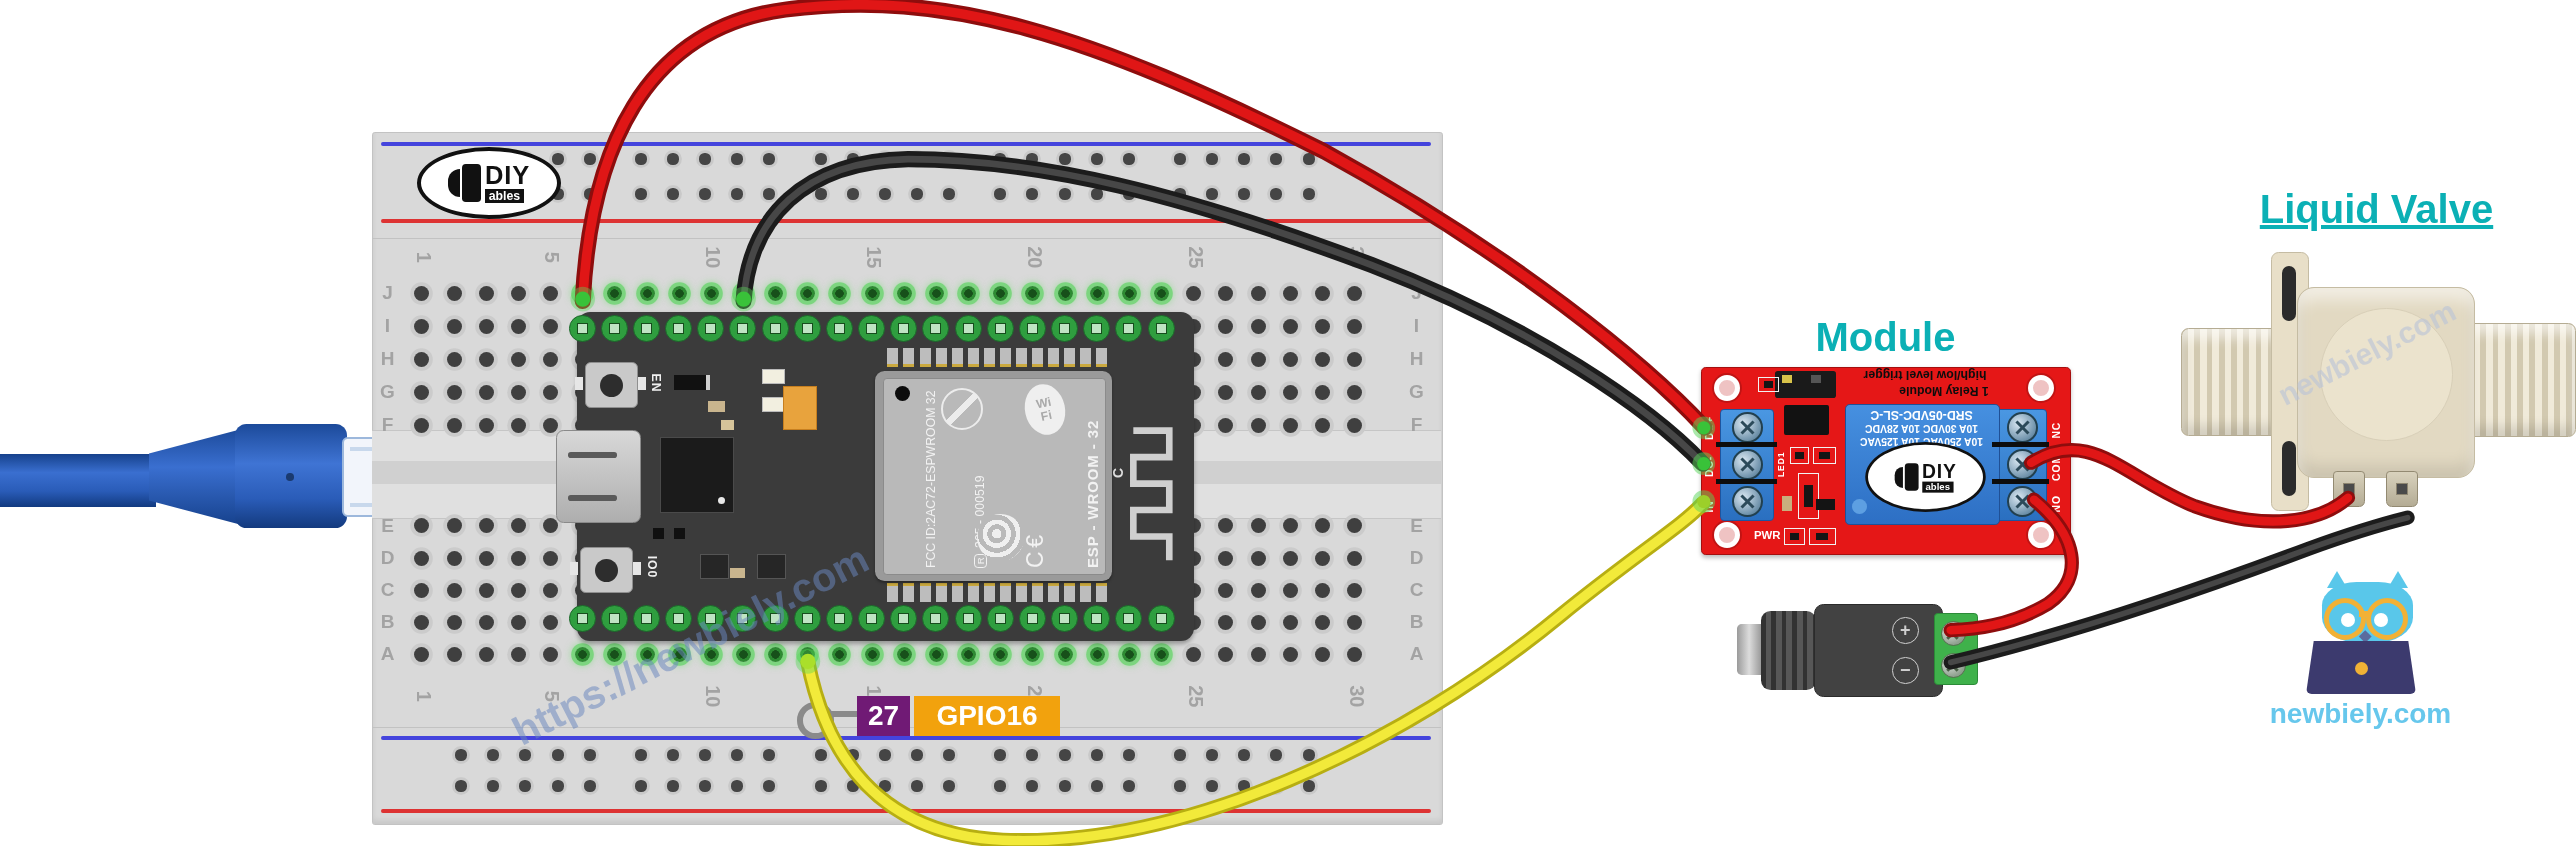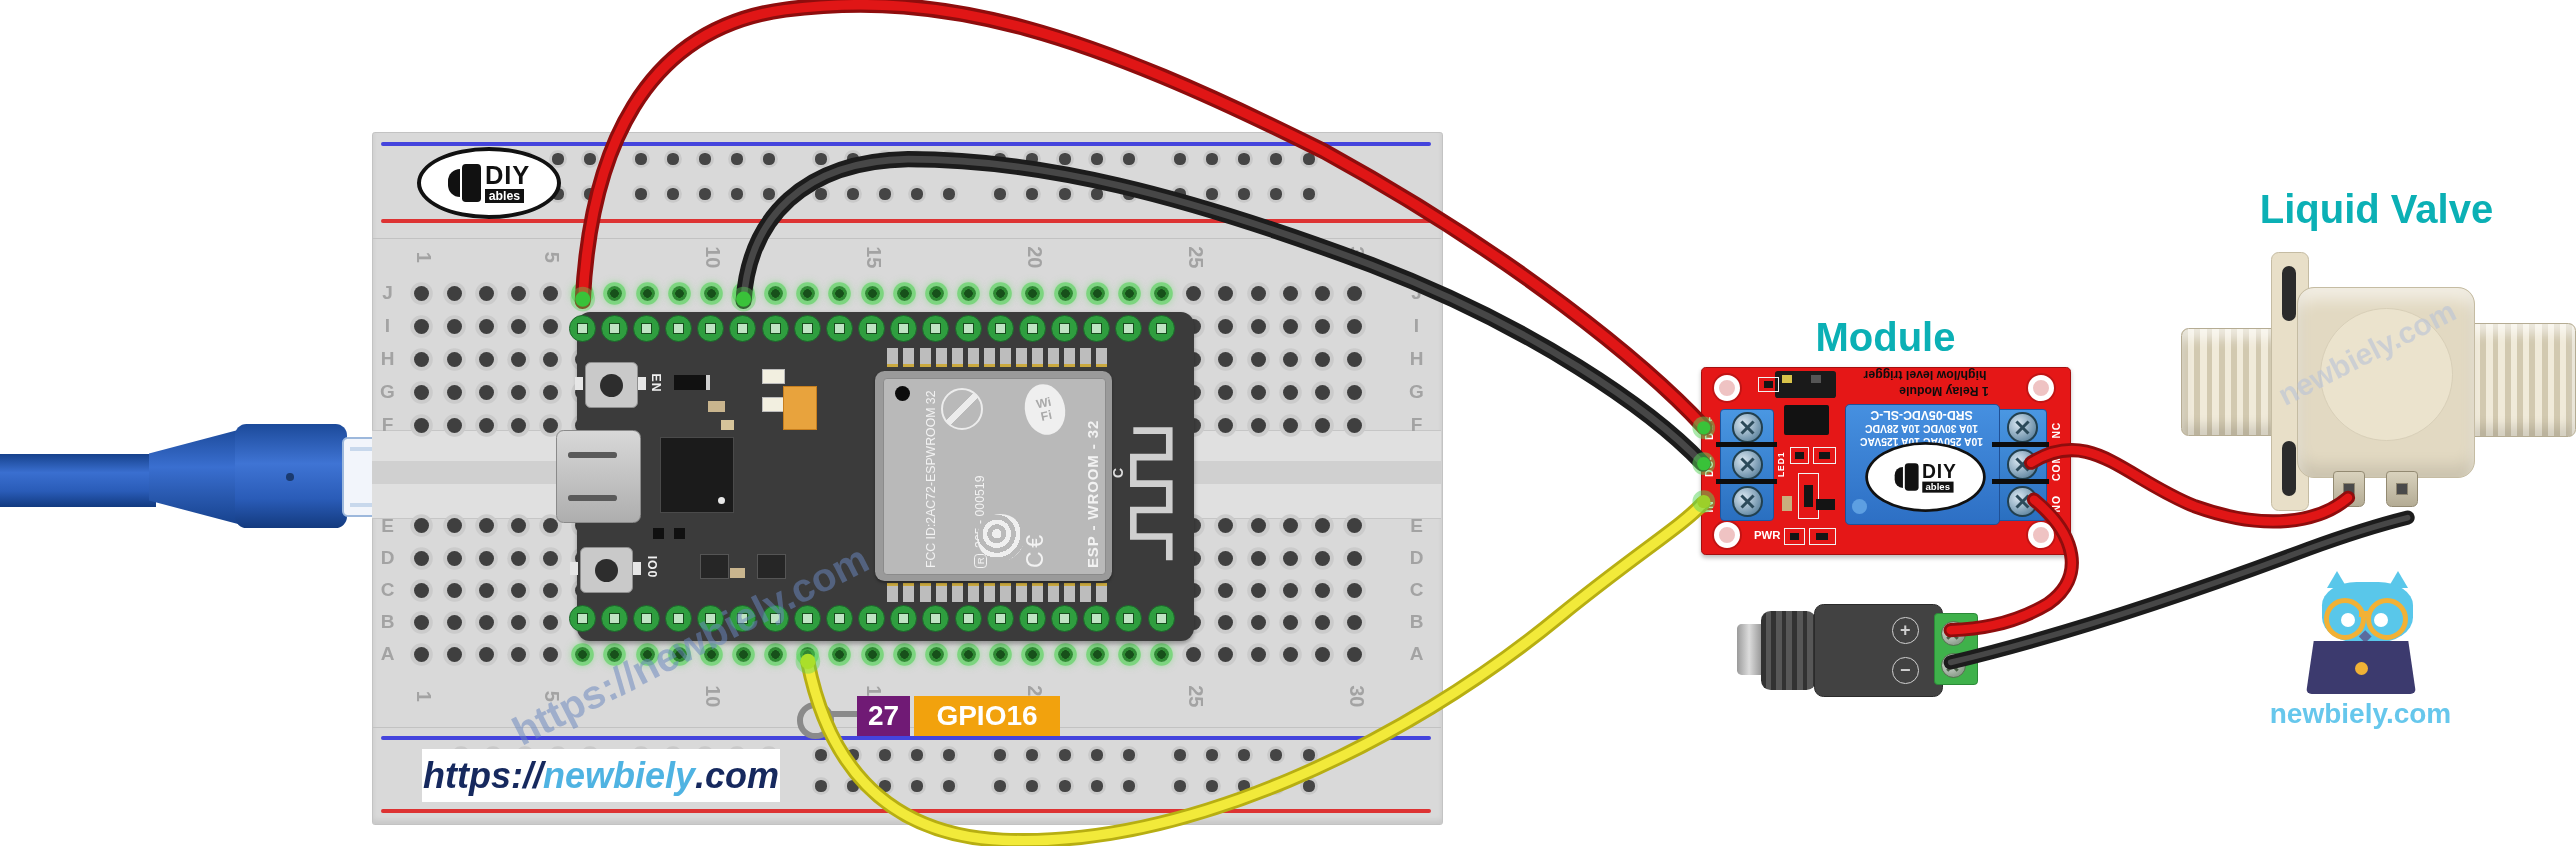--- a/index.html
+++ b/index.html
@@ -571,25 +571,20 @@
     <span class="diy-glyph1"></span>
       <span class="diy-glyph2"></span>
     <span class="diy-text">
       <span class="diy-name">DIY</span>
       <span class="diy-sub">ables</span>
     </span>
   </div>
 
   <div class="abs wm" style="left:492px;top:613px;width:435px;font-size:40px;color:rgba(105,135,190,.52);transform:rotate(-27deg);z-index:6;">https://newbiely.com</div>
 
-  <div class="abs footer-box" style="z-index:5;">
-    <span id="f-prefix" style="color: rgb(22, 41, 94);">https://</span>
-      <span id="f-brand" style="color: rgb(79, 179, 226);">newbiely</span>
-      <span id="f-suffix" style="color: rgb(22, 41, 94);">.com</span>
-  </div>
 
   <div class="abs esp-board" style="z-index:4;"></div>
   <div id="esp-generated">
       <div class="abs esp-pin" style="left: 569px; top: 315px; z-index: 5;"></div>
       <div class="abs esp-pin" style="left: 569px; top: 605px; z-index: 5;"></div>
       <div class="abs esp-pin" style="left: 601px; top: 315px; z-index: 5;"></div>
       <div class="abs esp-pin" style="left: 601px; top: 605px; z-index: 5;"></div>
       <div class="abs esp-pin" style="left: 633px; top: 315px; z-index: 5;"></div>
       <div class="abs esp-pin" style="left: 633px; top: 605px; z-index: 5;"></div>
       <div class="abs esp-pin" style="left: 665px; top: 315px; z-index: 5;"></div>
@@ -694,21 +689,21 @@
   </div>
   <div class="abs swirl" style="z-index:7;"></div>
   <div class="abs" style="left:1113px;top:465px;color:#ddd;font-weight:bold;font-size:14px;transform:rotate(-90deg);z-index:6;">C</div>
 
   <div class="abs callout-ring" style="z-index:6;"></div>
   <div class="abs callout-line" style="z-index:6;"></div>
   <div class="abs callout-box" id="pin-num-box" style="left: 857px; top: 696px; width: 53px; z-index: 6; background: #701a75;">27</div>
   <div class="abs callout-box" id="gpio-box" style="left: 914px; top: 696px; width: 146px; z-index: 6; background: rgb(242, 162, 13);">GPIO16</div>
 
   <div class="abs title t-accent" style="left: 1791px; top: 315px; width: 189px; color: rgb(11, 176, 181);">Module</div>
-  <div class="abs title t-accent" style="left: 2225px; top: 187px; width: 303px; color: rgb(11, 176, 181);">Liquid Valve</div>
+  <div class="abs title t-accent" style="left: 2225px; top: 187px; width: 303px; color: rgb(11, 176, 181); text-decoration: underline;">Liquid Valve</div>
 
   <div class="abs usb-cable"></div>
   <div class="abs usb-flare"></div>
   <div class="abs usb-body"></div>
   <div class="abs usb-tip"></div>
   <div class="abs arrow-shaft"></div>
   <div class="abs arrow-head"></div>
 
   <div class="abs relay-board" style="z-index:10;"></div>
   <div class="abs mount-hole" style="left:1714px;top:375px;z-index:11;"></div>

